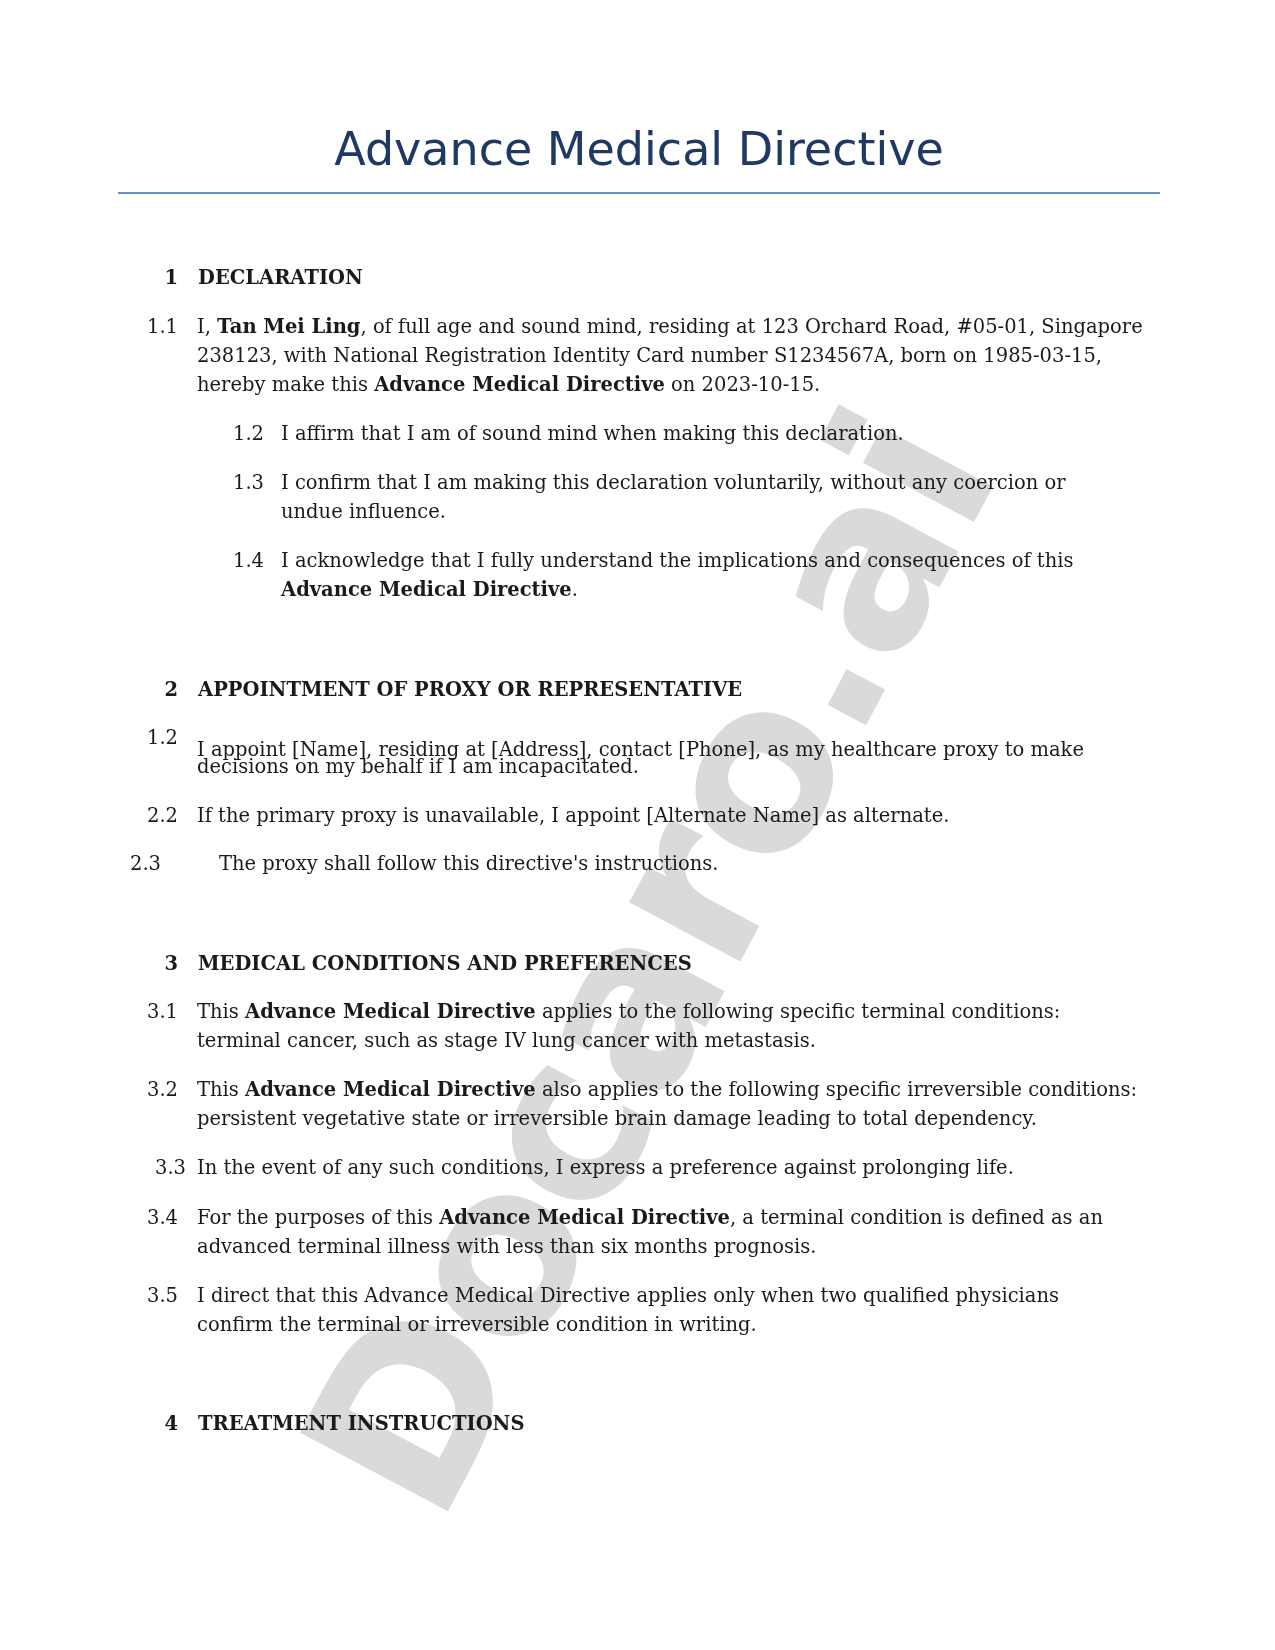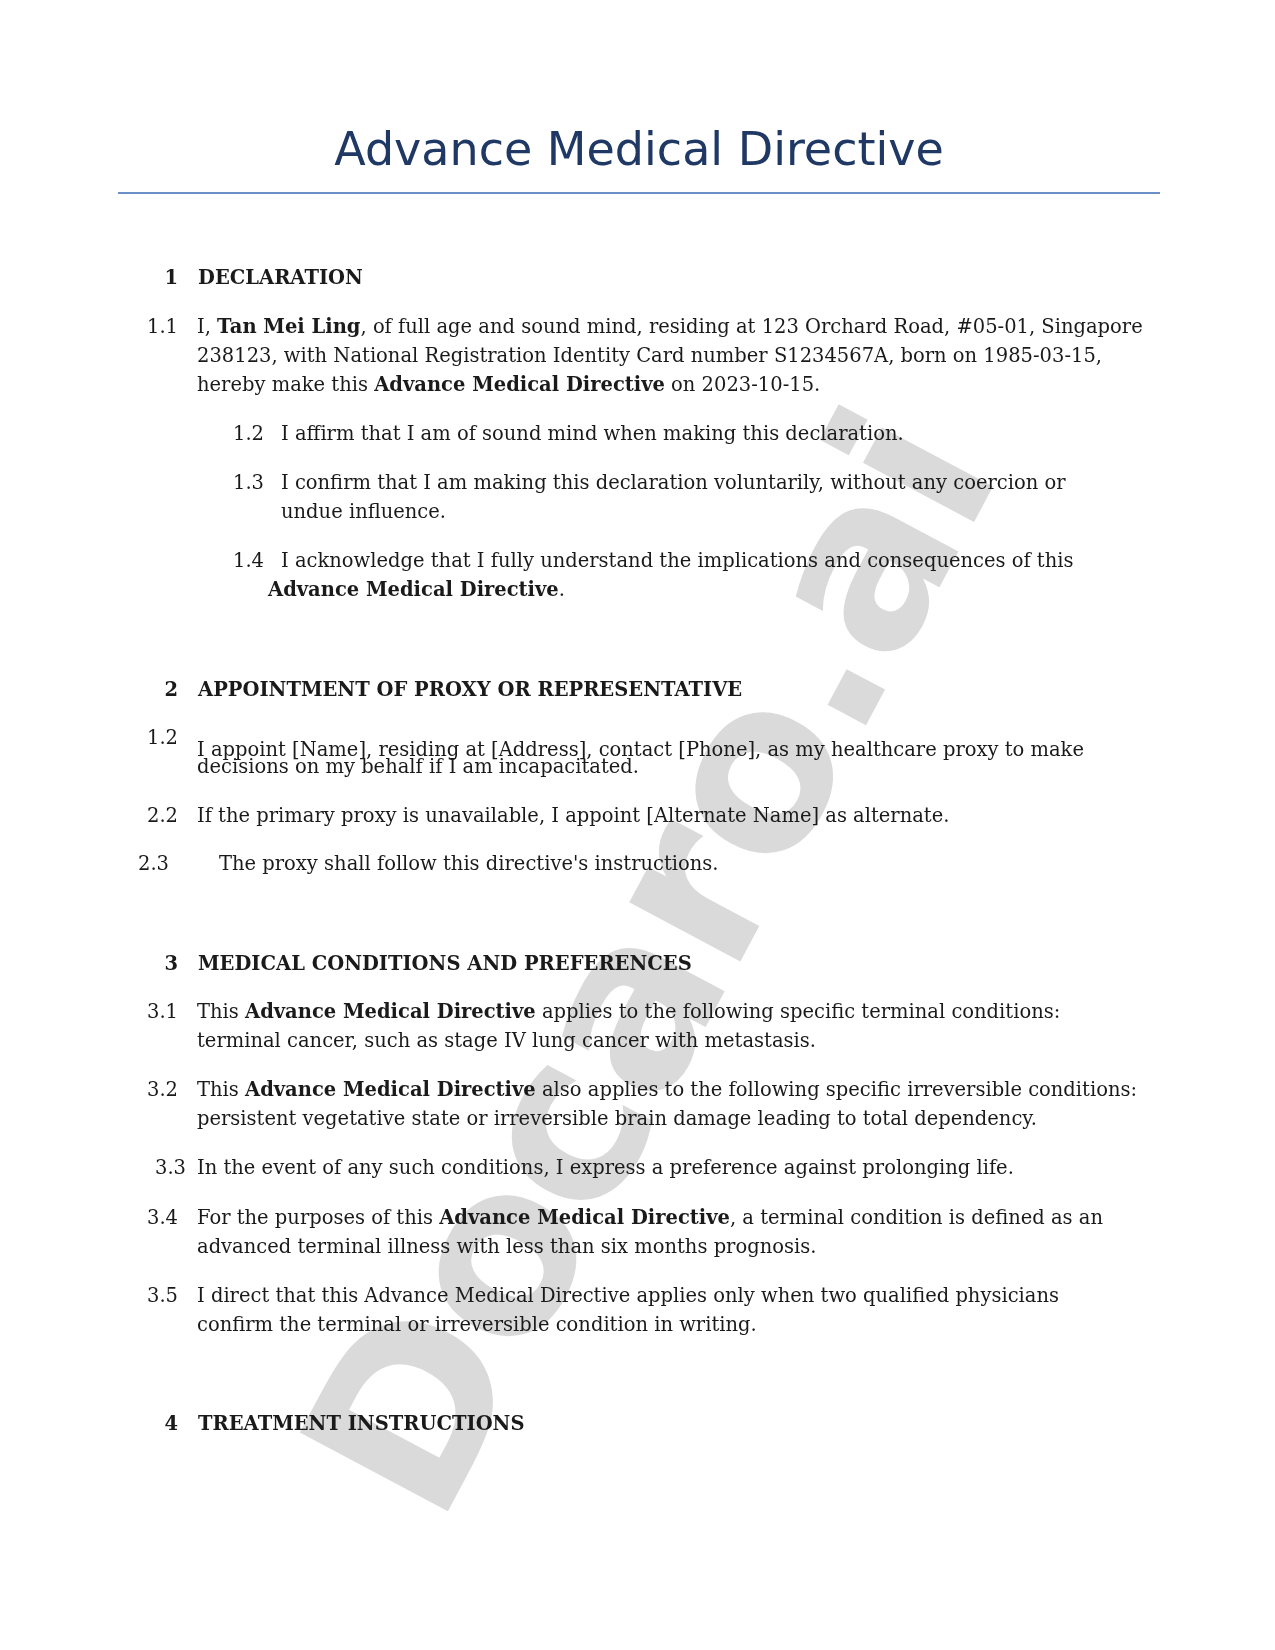--- a/index.html
+++ b/index.html
@@ -52,37 +52,37 @@
         <div class="txt" style="left: 281px; top: 0px; white-space: nowrap;">I affirm that I am of sound mind when making this declaration.</div>
       </div>
       <div class="clause" style="left: 0px; top: 468px;">
         <span class="num" style="left: 233px;">1.3</span>
         <div class="txt" style="left: 281px; top: 0px; white-space: nowrap;">I confirm that I am making this declaration voluntarily, without any coercion or</div>
         <div class="txt" style="left: 281px; top: 29px; white-space: nowrap;">undue influence.</div>
       </div>
       <div class="clause" style="left: 0px; top: 546px;">
         <span class="num" style="left: 233px;">1.4</span>
         <div class="txt" style="left: 281px; top: 0px; white-space: nowrap;">I acknowledge that I fully understand the implications and consequences of this</div>
-        <div class="txt" style="left: 268px; top: 29px; white-space: nowrap;"><b>Advance Medical Directive</b>.</div>
+        <div class="txt" style="left: 281px; top: 29px; white-space: nowrap;"><b>Advance Medical Directive</b>.</div>
       </div>
       <div class="heading" style="left: 162px; top: 675px;">
         <span class="num" style="left: -14px;">2</span>
         <span class="txt">APPOINTMENT OF PROXY OR REPRESENTATIVE</span>
       </div>
       <div class="clause" style="left: 0px; top: 723px;">
         <span class="num" style="left: 147px;">1.2</span>
         <div class="txt" style="left: 197px; top: 0px; white-space: nowrap; margin-top: 12px;">I appoint [Name], residing at [Address], contact [Phone], as my healthcare proxy to make</div>
         <div class="txt" style="left: 197px; top: 29px; white-space: nowrap;">decisions on my behalf if I am incapacitated.</div>
       </div>
       <div class="clause" style="left: 0px; top: 801px;">
         <span class="num" style="left: 147px;">2.2</span>
         <div class="txt" style="left: 197px; top: 0px; white-space: nowrap;">If the primary proxy is unavailable, I appoint [Alternate Name] as alternate.</div>
       </div>
       <div class="clause" style="left: 0px; top: 849px;">
-        <span class="num" style="left: 138px;">2.3</span>
+        <span class="num" style="left: 130px;">2.3</span>
         <div class="txt" style="left: 197px; top: 0px; white-space: nowrap; margin-left: 22px;">The proxy shall follow this directive's instructions.</div>
       </div>
       <div class="heading" style="left: 162px; top: 949px;">
         <span class="num" style="left: -14px;">3</span>
         <span class="txt">MEDICAL CONDITIONS AND PREFERENCES</span>
       </div>
       <div class="clause" style="left: 0px; top: 997px;">
         <span class="num" style="left: 147px;">3.1</span>
         <div class="txt" style="left: 197px; top: 0px; white-space: nowrap; text-align: center;">This <b>Advance Medical Directive</b> applies to the following specific terminal conditions:</div>
         <div class="txt" style="left: 197px; top: 29px; white-space: nowrap;">terminal cancer, such as stage IV lung cancer with metastasis.</div>

